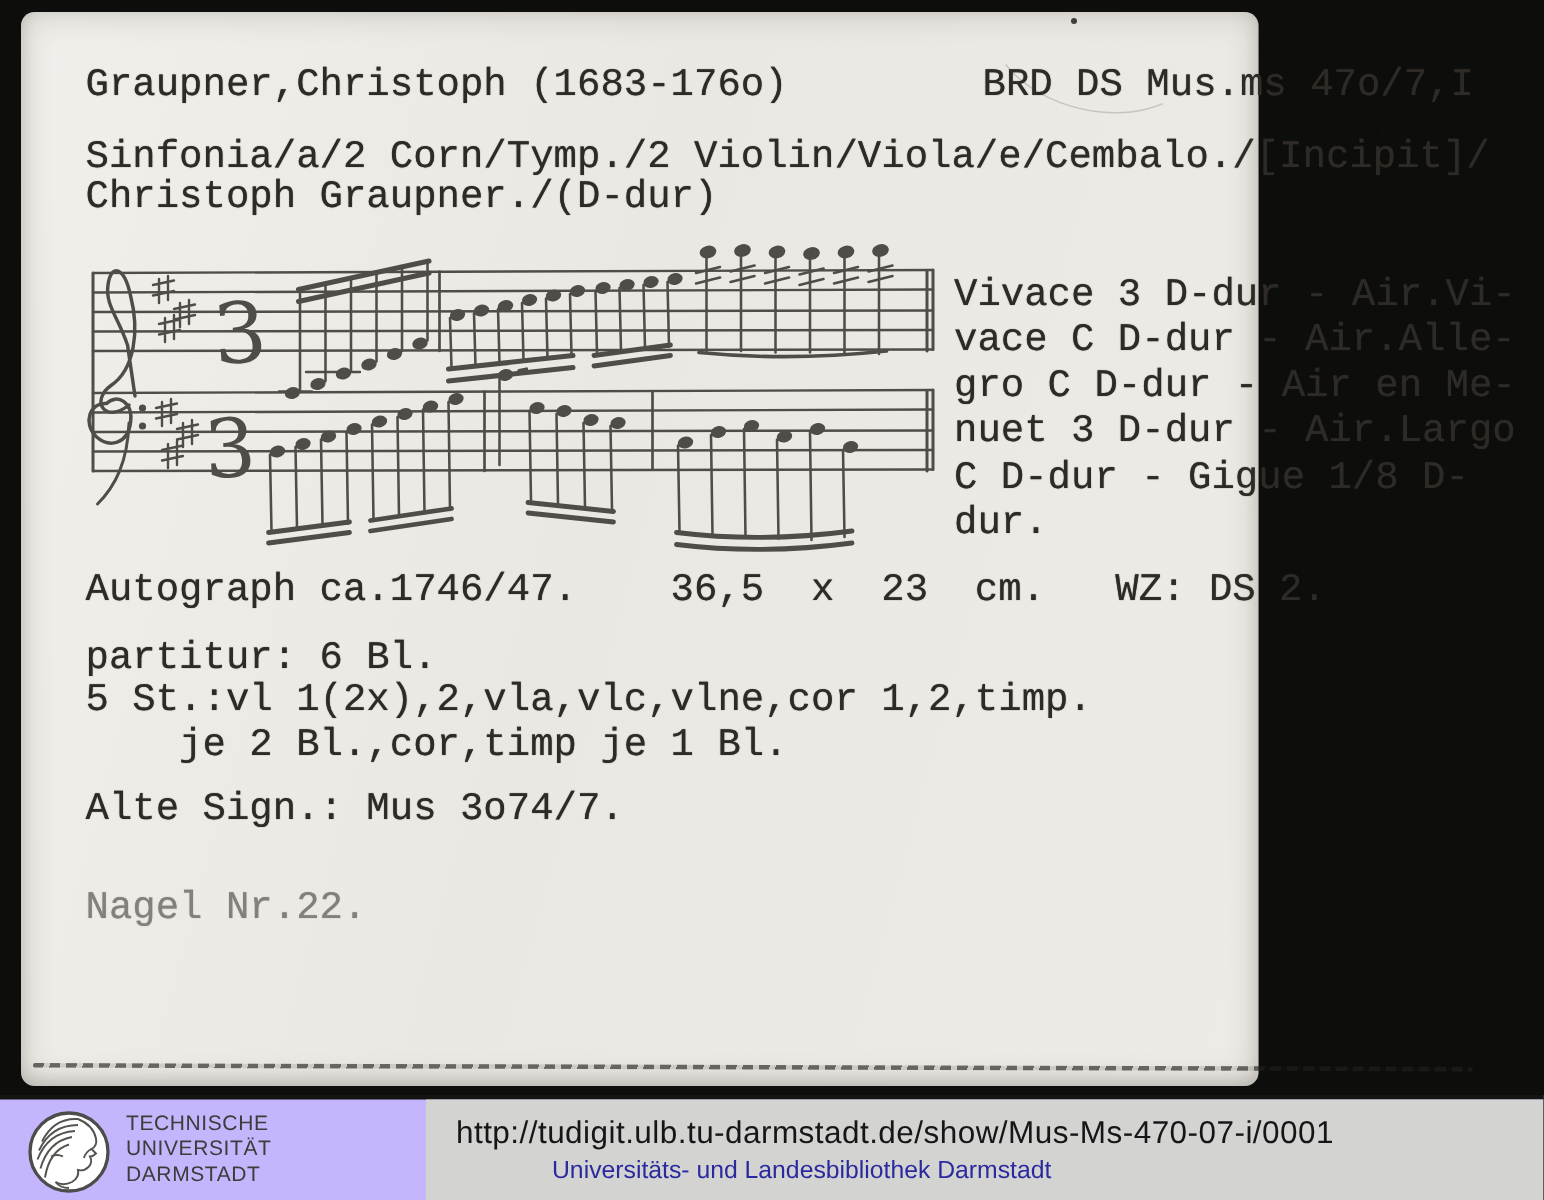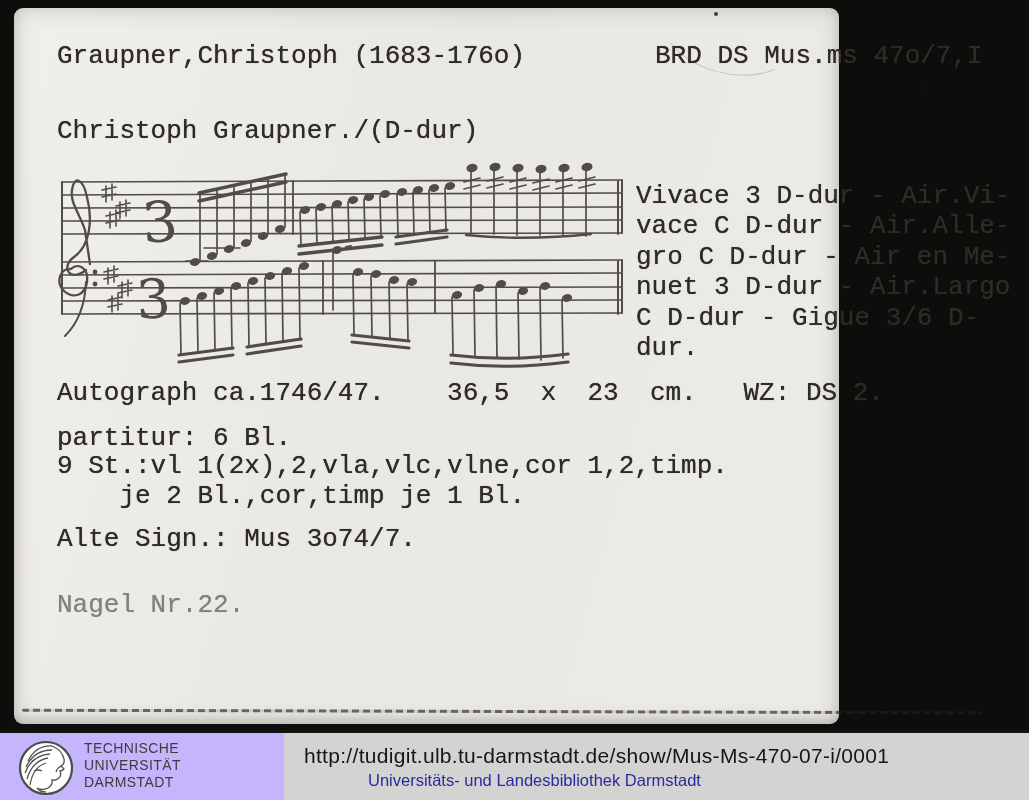--- a/index.html
+++ b/index.html
@@ -57,34 +57,35 @@
 <div class="scan">
   <div class="card">
     <div class="crease"></div>
     <div class="speck" style="left:700px;top:4px;"></div>
     <div class="speck" style="left:906px;top:78px;width:3px;height:3px;opacity:.5;"></div>
     <div class="scratch"></div>
 
     <div class="tw" style="left:43px;top:35px;">Graupner,Christoph (1683-176o)</div>
     <div class="tw" style="left:641px;top:35px;">BRD DS Mus.ms 47o/7,I</div>
 
+    <div class="tw" style="left:43px;top:83px;">Sinfonia/a/2 Corn/Tymp./2 Violin/Viola/e/Cembalo./[Incipit]/</div>
     <div class="tw" style="left:43px;top:110px;">Christoph Graupner./(D-dur)</div>
 
     <div class="movements">
       <div class="mline">Vivace 3 D-dur - Air.Vi-</div>
       <div class="mline">vace C D-dur - Air.Alle-</div>
       <div class="mline">gro C D-dur - Air en Me-</div>
       <div class="mline">nuet 3 D-dur - Air.Largo</div>
-      <div class="mline">C D-dur - Gigue 3/6 D-</div>
+      <div class="mline">C D-dur - Gigue 1/8 D-</div>
       <div class="mline">dur.</div>
     </div>
 
     <div class="tw" style="left:43px;top:372px;">Autograph ca.1746/47.    36,5  x  23  cm.   WZ: DS 2.</div>
     <div class="tw" style="left:43px;top:417px;text-align:center;">partitur: 6 Bl.</div>
-    <div class="tw" style="left:43px;top:445px;">9 St.:vl 1(2x),2,vla,vlc,vlne,cor 1,2,timp.</div>
+    <div class="tw" style="left:43px;top:445px;">5 St.:vl 1(2x),2,vla,vlc,vlne,cor 1,2,timp.</div>
     <div class="tw" style="left:43px;top:475px;">    je 2 Bl.,cor,timp je 1 Bl.</div>
     <div class="tw" style="left:43px;top:518px;">Alte Sign.: Mus 3o74/7.</div>
     <div class="tw faint" style="left:43px;top:584px;">Nagel Nr.22.</div>
 
     <div class="incipit" style="left:26px;top:142px;">
       <svg width="600" height="235" viewBox="0 0 600 235">
 
         <path class="mus" stroke-width="2" d="M22,32 L22,164"></path>
 
         <path class="mus" stroke-width="1.6" d="M22,32 L582,30"></path>

